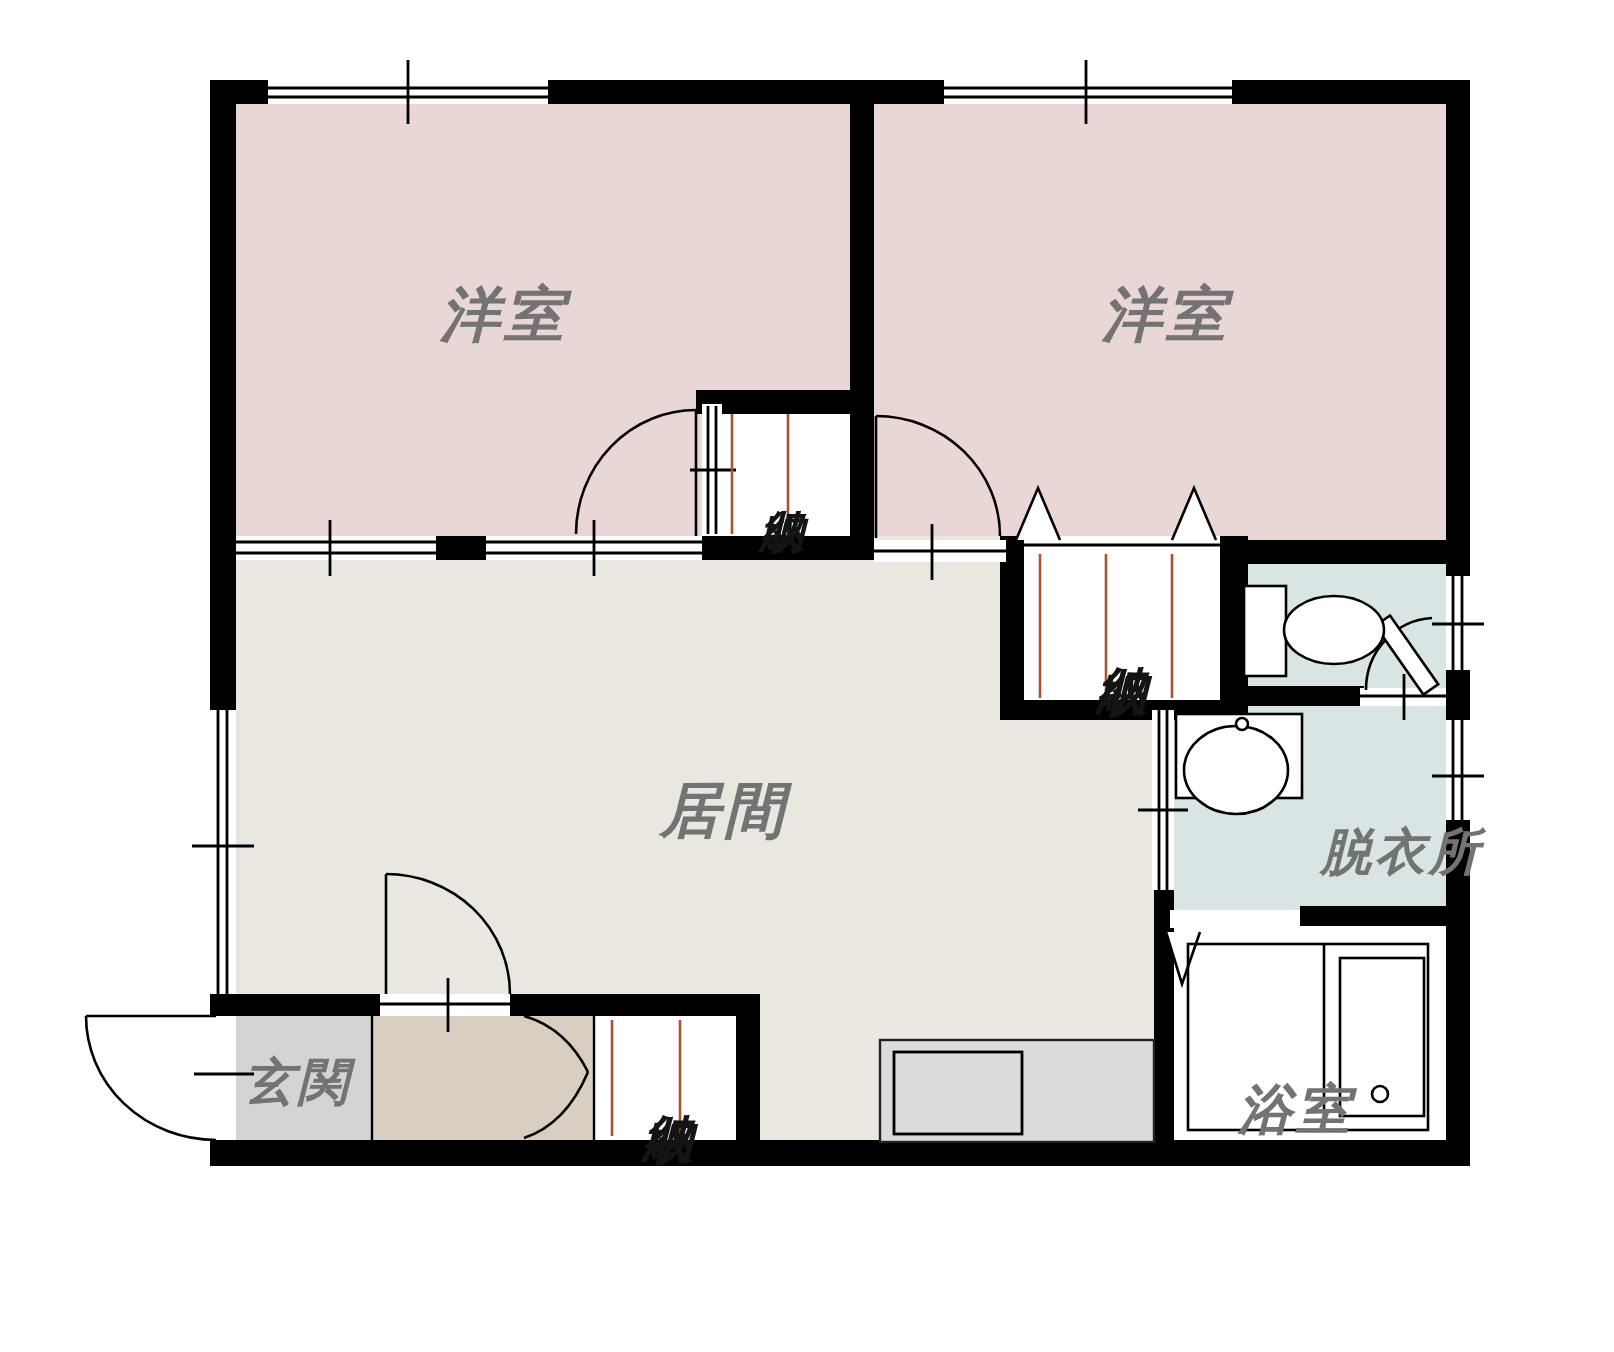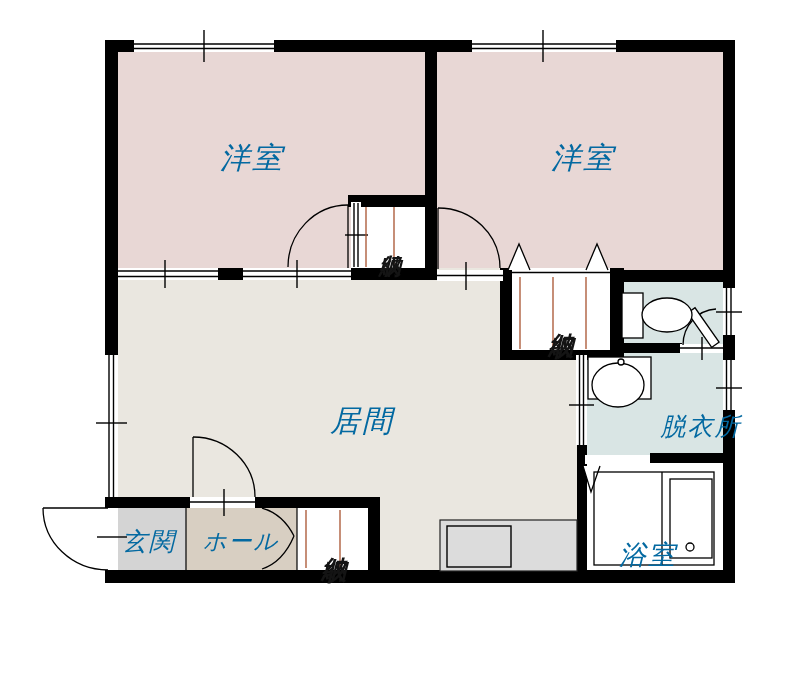--- a/index.html
+++ b/index.html
@@ -1,20 +1,20 @@
 <!DOCTYPE html>
 <html><head>
 <meta charset="utf-8">
 <style>
   html,body{margin:0;padding:0;background:#ffffff;}
   #canvas{position:relative;width:807px;height:676px;background:#ffffff;overflow:hidden;
           font-family:"DejaVu Serif","Liberation Serif",serif;}
   #plan-svg{position:absolute;left:0;top:0;}
-  .label{position:absolute;transform:translate(-50%,-50%);color:#0369a1;
-         font-style:italic;font-weight:normal;white-space:nowrap;letter-spacing:2px;
+  .label{position:absolute;transform:translate(-50%,-50%);color:#737373;
+         font-style:italic;font-weight:bold;white-space:nowrap;letter-spacing:2px;
          font-family:"DejaVu Serif","Liberation Serif",serif;}
   .label-v{position:absolute;transform:translate(-50%,-50%);color:#141414;
          font-style:italic;font-weight:bold;letter-spacing:0;
          writing-mode:vertical-rl;text-orientation:upright;
          font-family:"DejaVu Serif","Liberation Serif",serif;}
   .fs30{font-size:30px;} .fs27{font-size:27px;margin-top:38px;} .fs25{font-size:25px;}
   .fs23{font-size:23px;} .fs22{font-size:22px;}
 </style>
 </head>
 <body>
@@ -226,21 +226,20 @@
       <rect x="447" y="526" width="64" height="41" stroke="#000000" stroke-width="1.4" fill="#dcdcdc"></rect>
     </g>
 
     <line x1="186" y1="508" x2="186" y2="570" stroke-width="1.2"></line>
     <line x1="297" y1="508" x2="297" y2="570" stroke-width="1.2"></line>
   </g>
 </svg>
 
   <div class="label fs30" style="left:252px;top:158px;">洋室</div>
   <div class="label fs30" style="left:583px;top:158px;">洋室</div>
-  <div class="label fs30" style="left:362px;top:421px;">居間</div>
+  <div class="label fs30" style="left:362px;top:406px;">居間</div>
   <div class="label-v fs22" style="left:391px;top:237px;">収納</div>
   <div class="label-v fs25" style="left:561px;top:313px;">収納</div>
   <div class="label-v fs25" style="left:334px;top:537px;">収納</div>
   <div class="label fs25" style="left:701px;top:426px;">脱衣所</div>
   <div class="label fs27" style="left:648px;top:517px;">浴室</div>
   <div class="label fs25" style="left:149px;top:541px;">玄関</div>
-  <div class="label fs23" style="left:241px;top:541px;">ホール</div>
 </div>
 
 </body></html>

